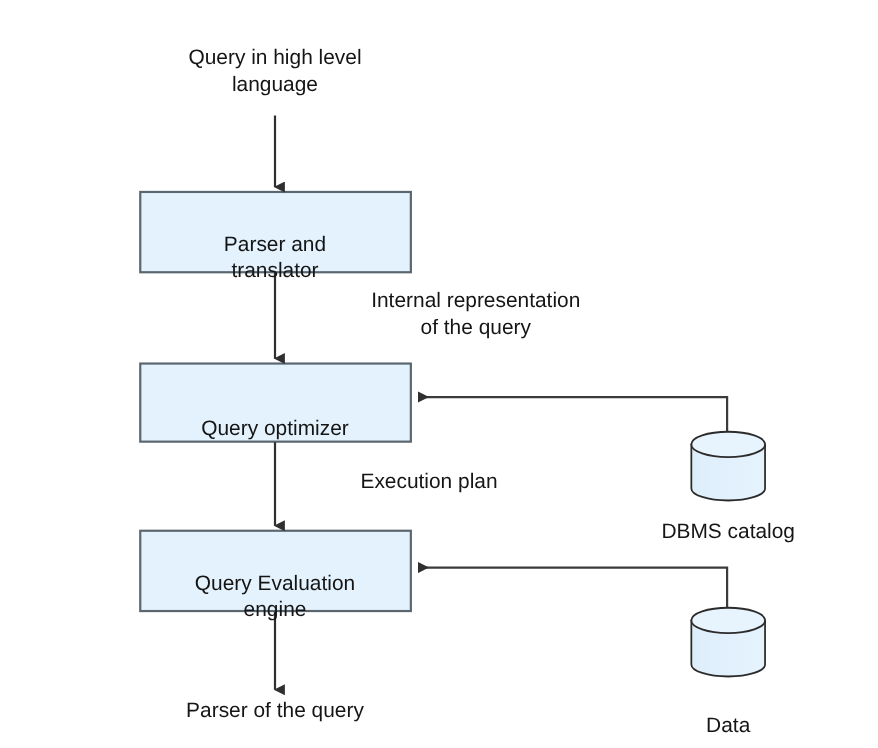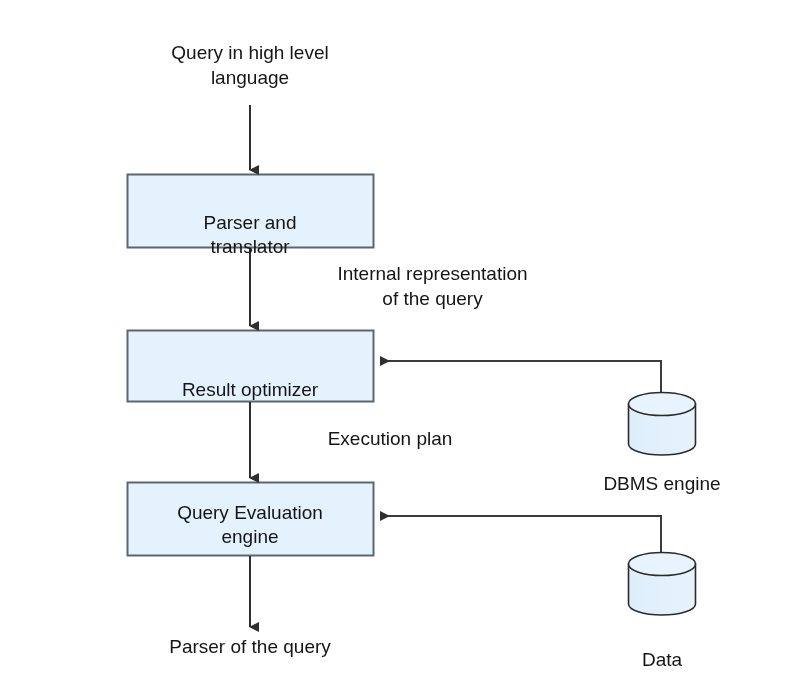--- a/index.html
+++ b/index.html
@@ -105,29 +105,29 @@
 
   <div class="node-label" style="left:127px; top:174px; width:246px; height:73px;">
     <span class="box-label-wrap">Parser and
 translator</span>
   </div>
 
   <div class="free-label" style="left:290px; top:261px; width:285px;">Internal representation
 of the query</div>
 
   <div class="node-label" style="left:127px; top:330px; width:246px; height:71px;">
-    <span class="box-label-wrap">Result optimizer</span>
+    <span class="box-label-wrap">Query optimizer</span>
   </div>
 
   <div class="free-label" style="left:290px; top:426px; width:200px;">Execution plan</div>
 
-  <div class="node-label" style="left:127px; top:464px; width:246px; height:73px;">
+  <div class="node-label" style="left:127px; top:482px; width:246px; height:73px;">
     <span class="box-label-wrap">Query Evaluation
 engine</span>
   </div>
 
   <div class="free-label" style="left:130px; top:634px; width:240px;">Parser of the query</div>
 
-  <div class="free-label" style="left:562px; top:471px; width:200px;">DBMS engine</div>
+  <div class="free-label" style="left:562px; top:471px; width:200px;">DBMS catalog</div>
 
   <div class="free-label" style="left:592px; top:631px; width:140px;margin-top:16px;">Data</div>
 
 </div>
 
 </body></html>

